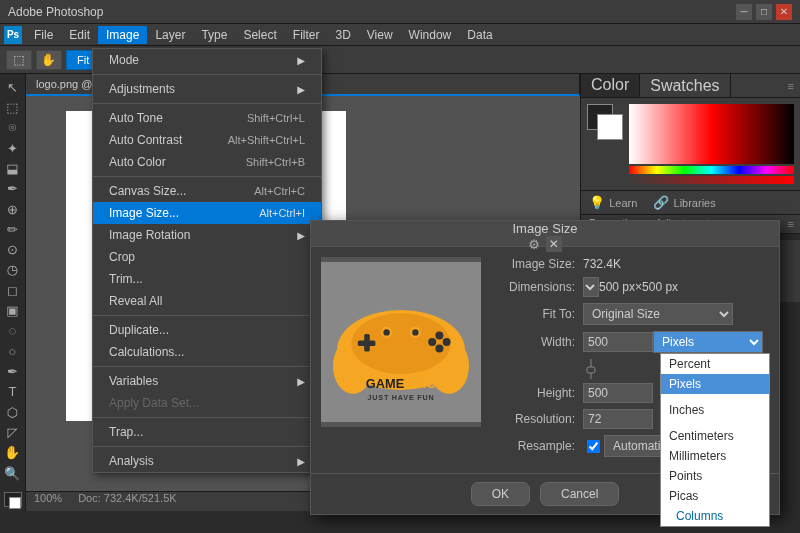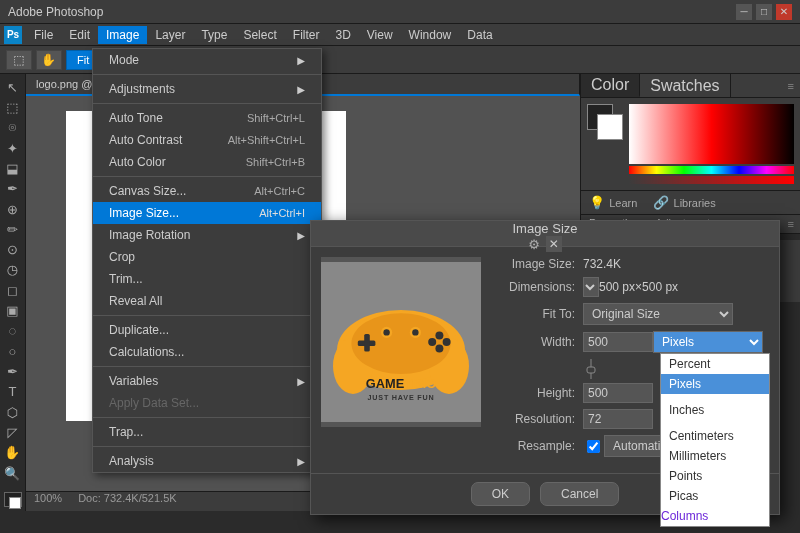--- a/index.html
+++ b/index.html
@@ -674,21 +674,21 @@
             </select>
             
             <div style="position:absolute;top:22px;left:7px;background:white;border:1px solid #888;width:110px;z-index:300;">
               <div style="padding:3px 8px;font-size:12px;color:#333;cursor:pointer;">Percent</div>
               <div style="padding:3px 8px;font-size:12px;color:white;background:#4a90d9;cursor:pointer;">Pixels</div>
               <div style="padding:9px 8px;font-size:12px;color:#333;cursor:pointer;">Inches</div>
               <div style="padding:3px 8px;font-size:12px;color:#333;cursor:pointer;">Centimeters</div>
               <div style="padding:3px 8px;font-size:12px;color:#333;cursor:pointer;">Millimeters</div>
               <div style="padding:3px 8px;font-size:12px;color:#333;cursor:pointer;">Points</div>
               <div style="padding:3px 8px;font-size:12px;color:#333;cursor:pointer;">Picas</div>
-              <div style="padding:3px 0;font-size:12px;color:#6d28d9;cursor:pointer;">Columns</div>
+              <div style="padding:3px 15px;font-size:12px;color:#0369a1;cursor:pointer;">Columns</div>
             </div>
           </div>
         </div>
 
         <div style="display:flex;margin-bottom:4px;">
           <div style="width:90px;"></div>
           <div style="width:16px;display:flex;align-items:center;justify-content:center;">
             <svg width="12" height="20">
               <line x1="6" y1="0" x2="6" y2="8" stroke="#888" stroke-width="1"></line>
               <rect x="2" y="8" width="8" height="6" rx="2" fill="none" stroke="#888" stroke-width="1"></rect>

